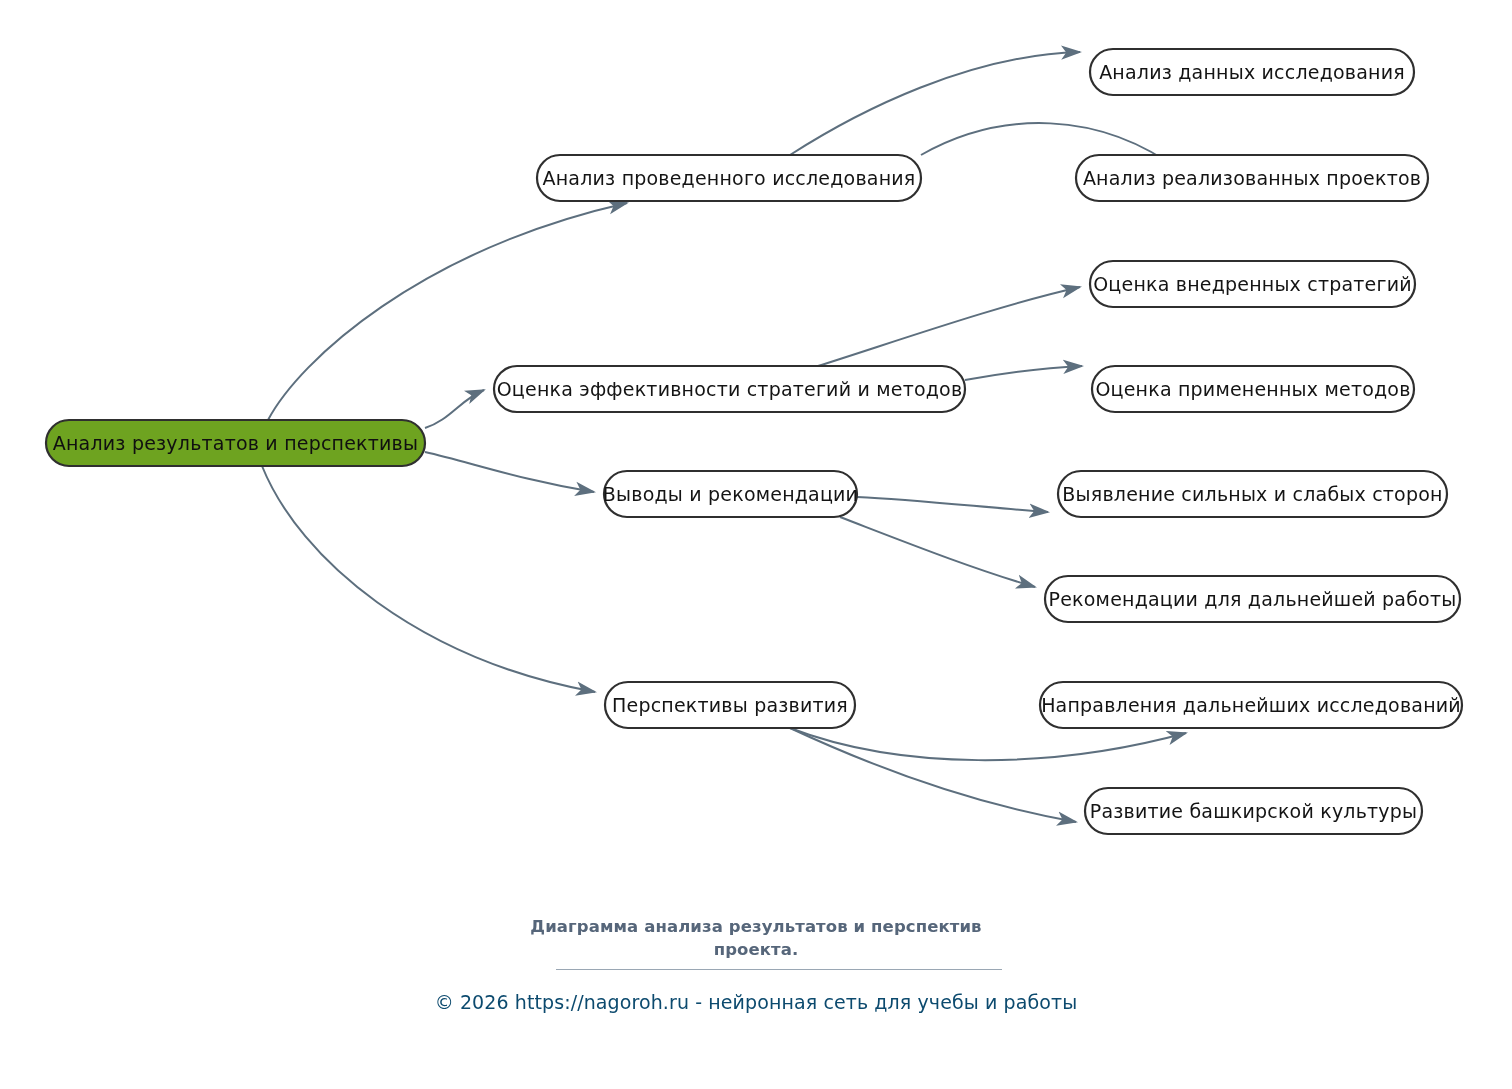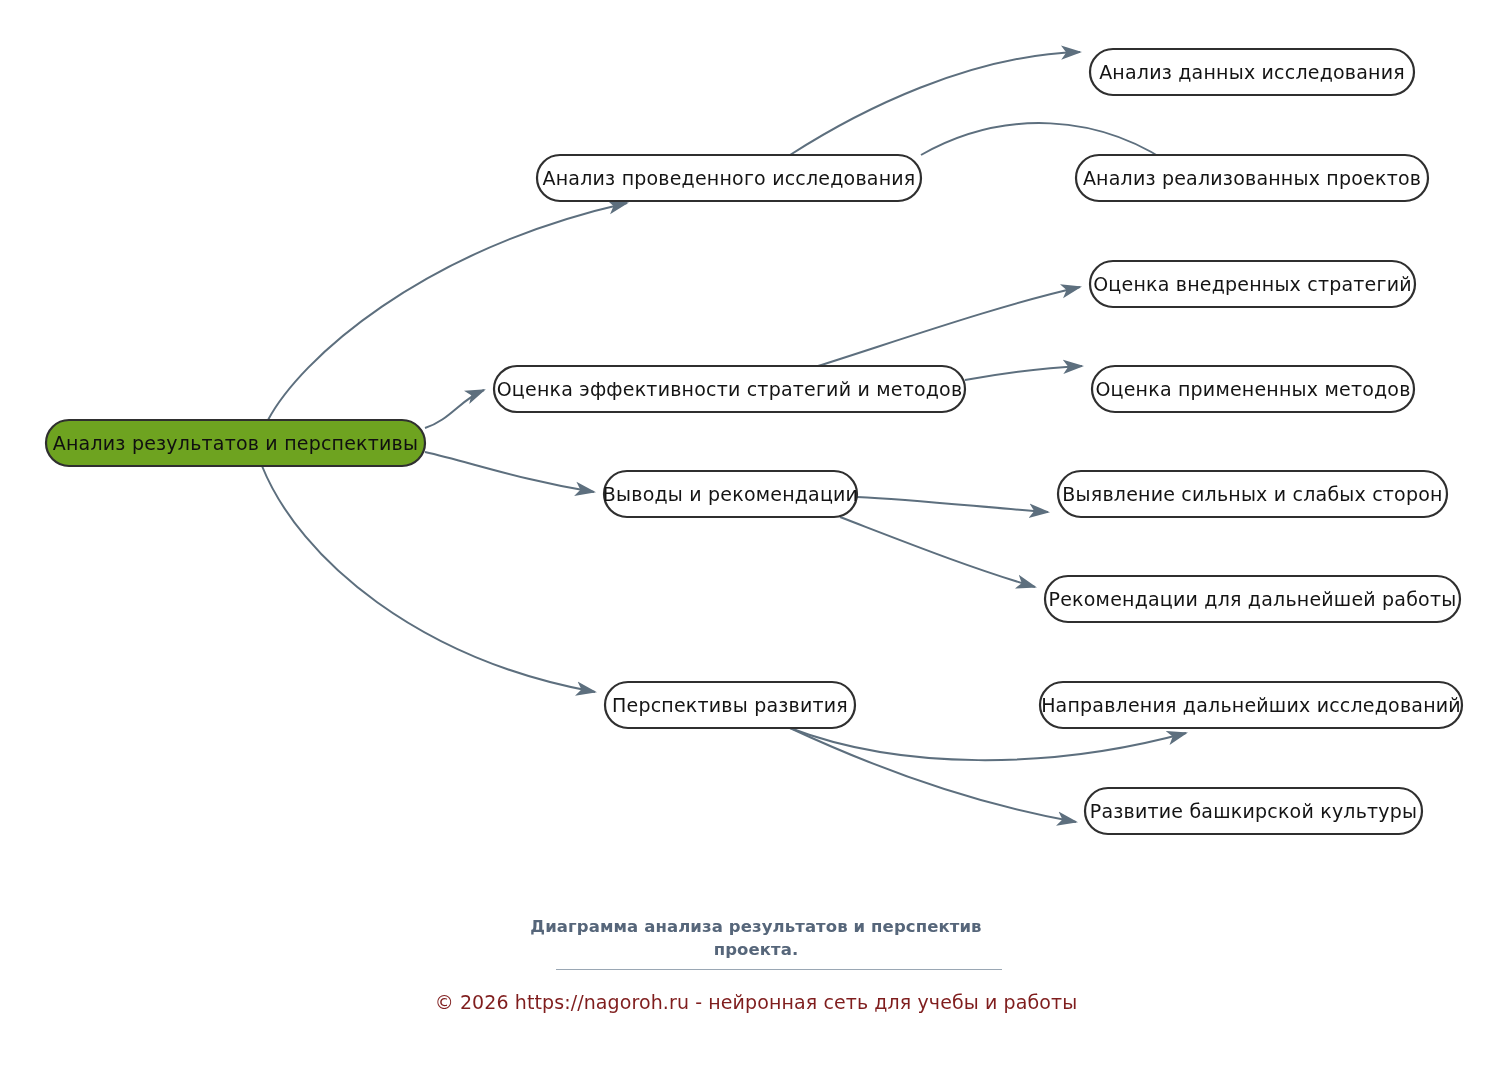--- a/index.html
+++ b/index.html
@@ -79,21 +79,21 @@
     left: 556px;
     top: 969px;
     width: 446px;
     height: 1px;
     background: #9aa7b4;
   }
   #diagram-footer {
     top: 991px;
     font-family: "DejaVu Sans", sans-serif;
     font-size: 19px;
-    color: #7f1d1d;
+    color: #0c4a6e;
     letter-spacing: 0.1px;
   }
 </style>
 </head>
 <body>
 
 <div id="mindmap-stage">
 
   <svg id="diagram-svg" viewBox="0 0 1512 1089">
     <defs>

